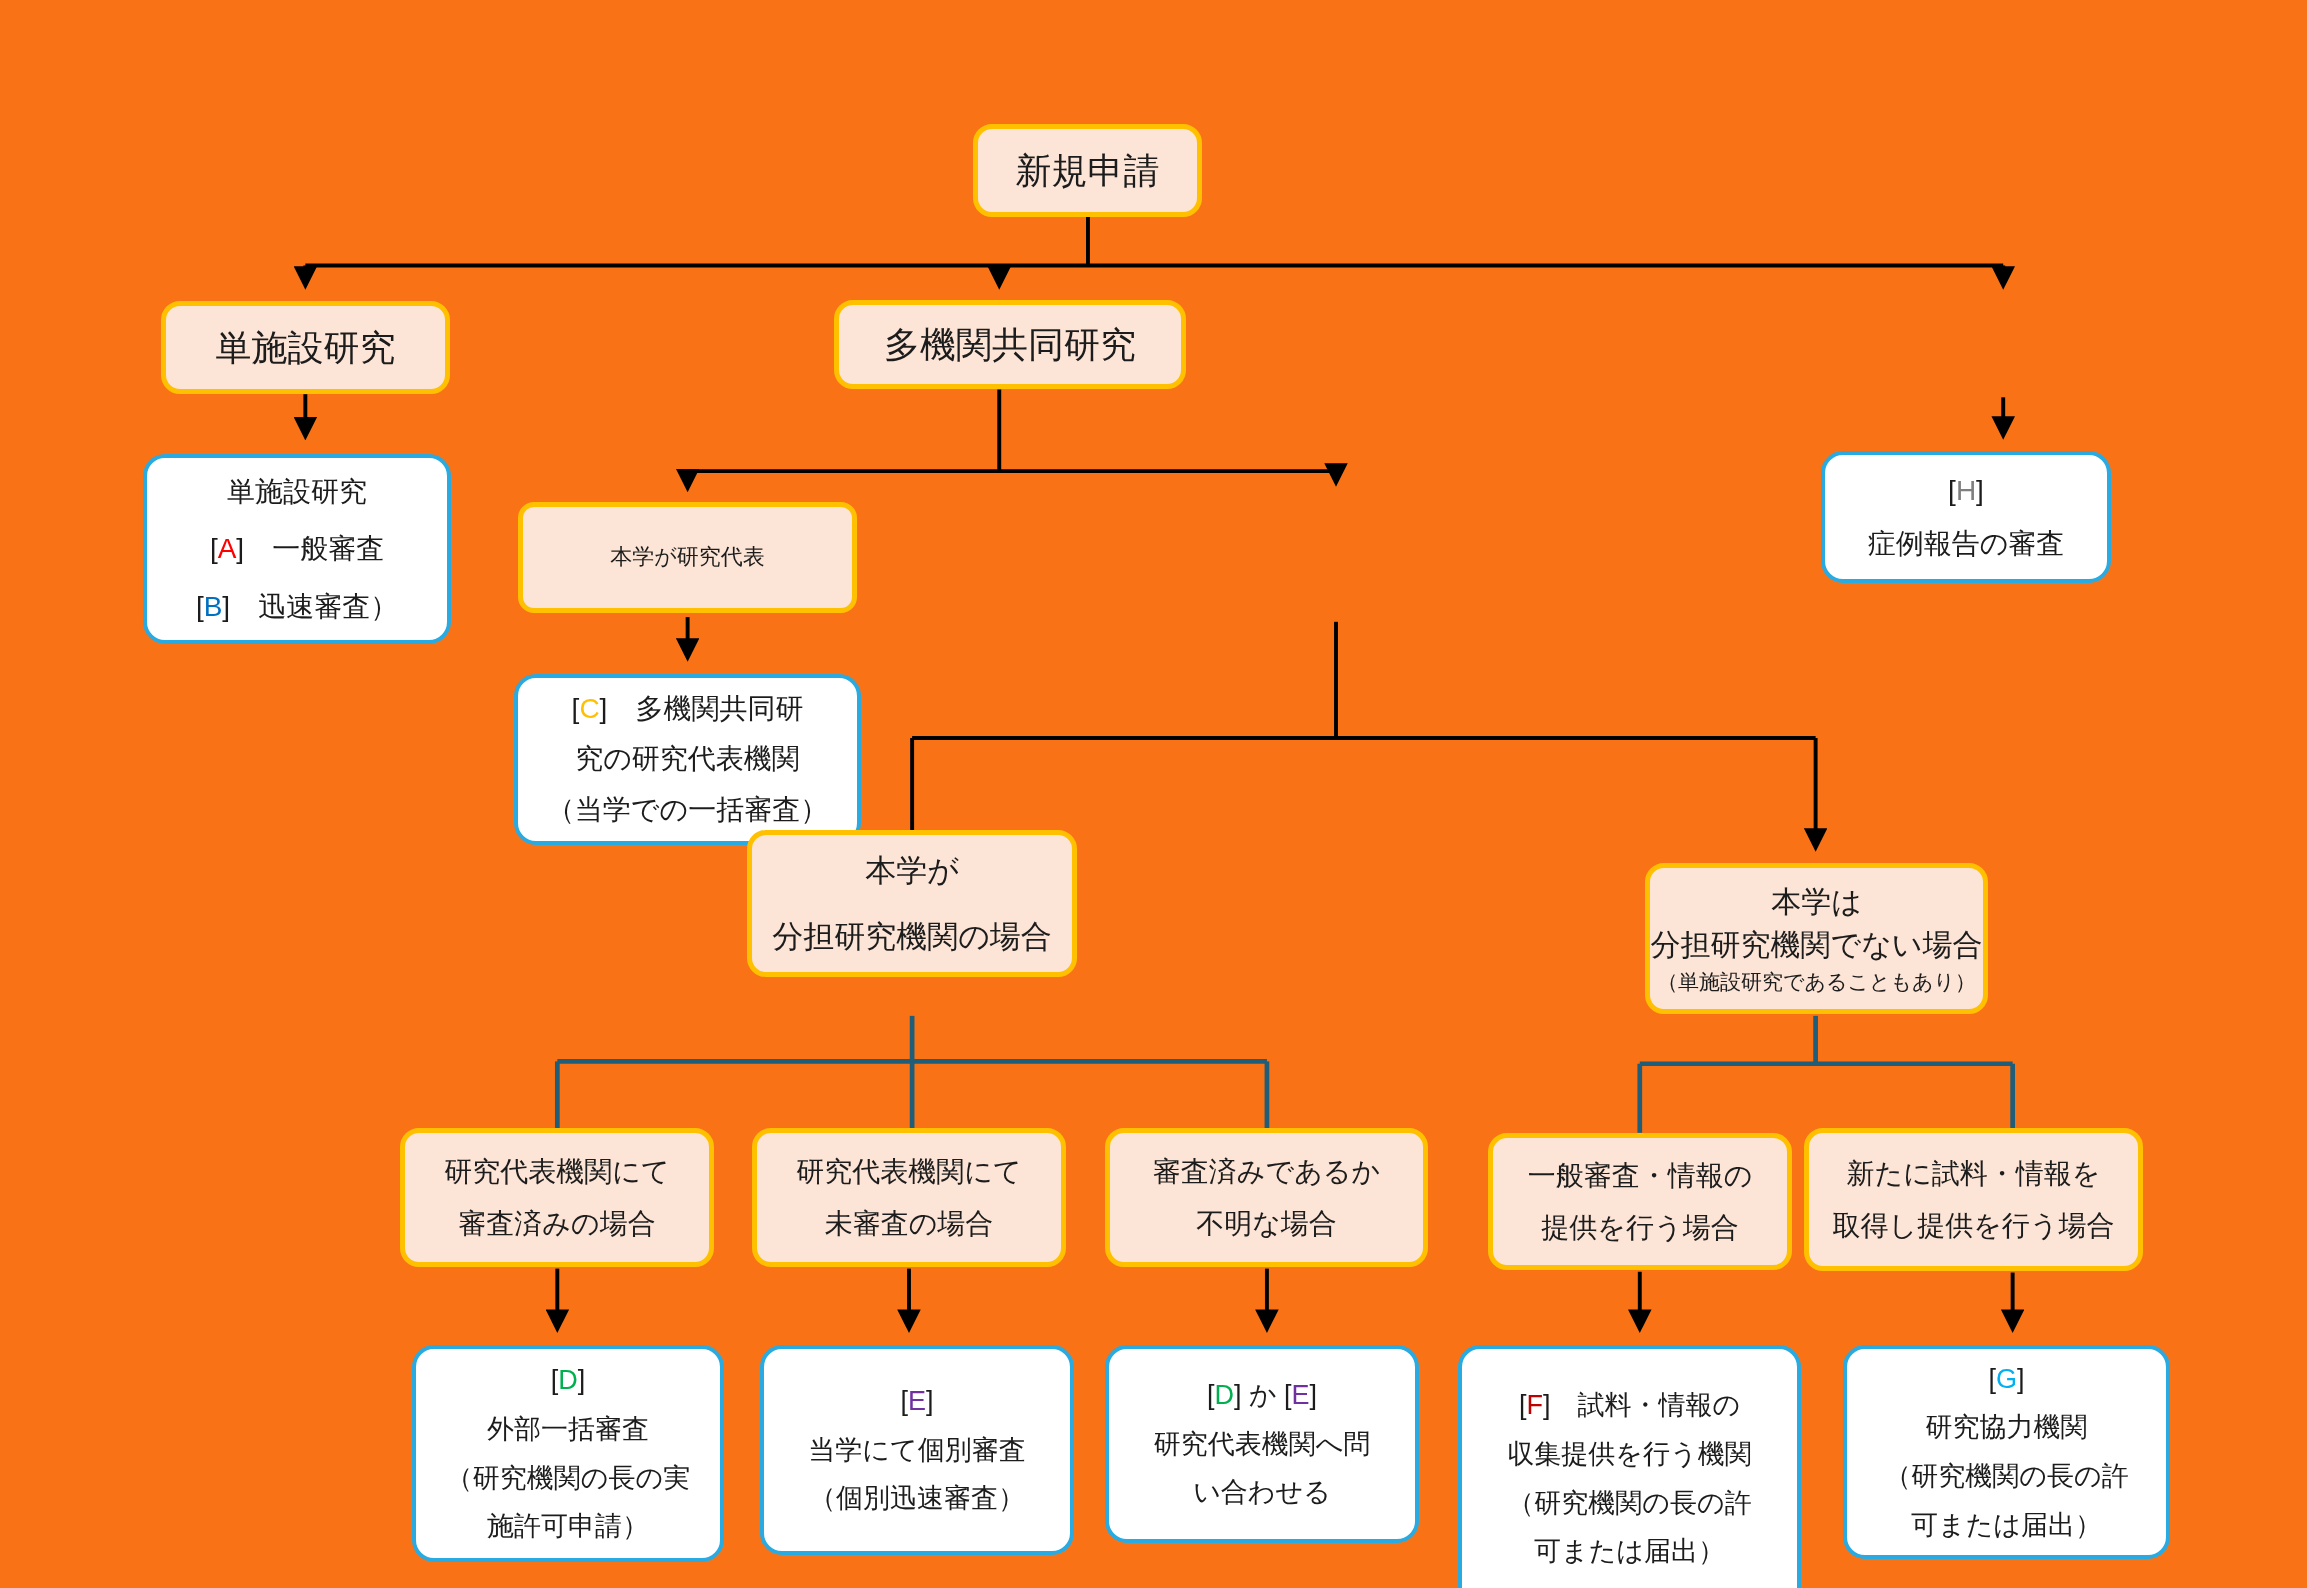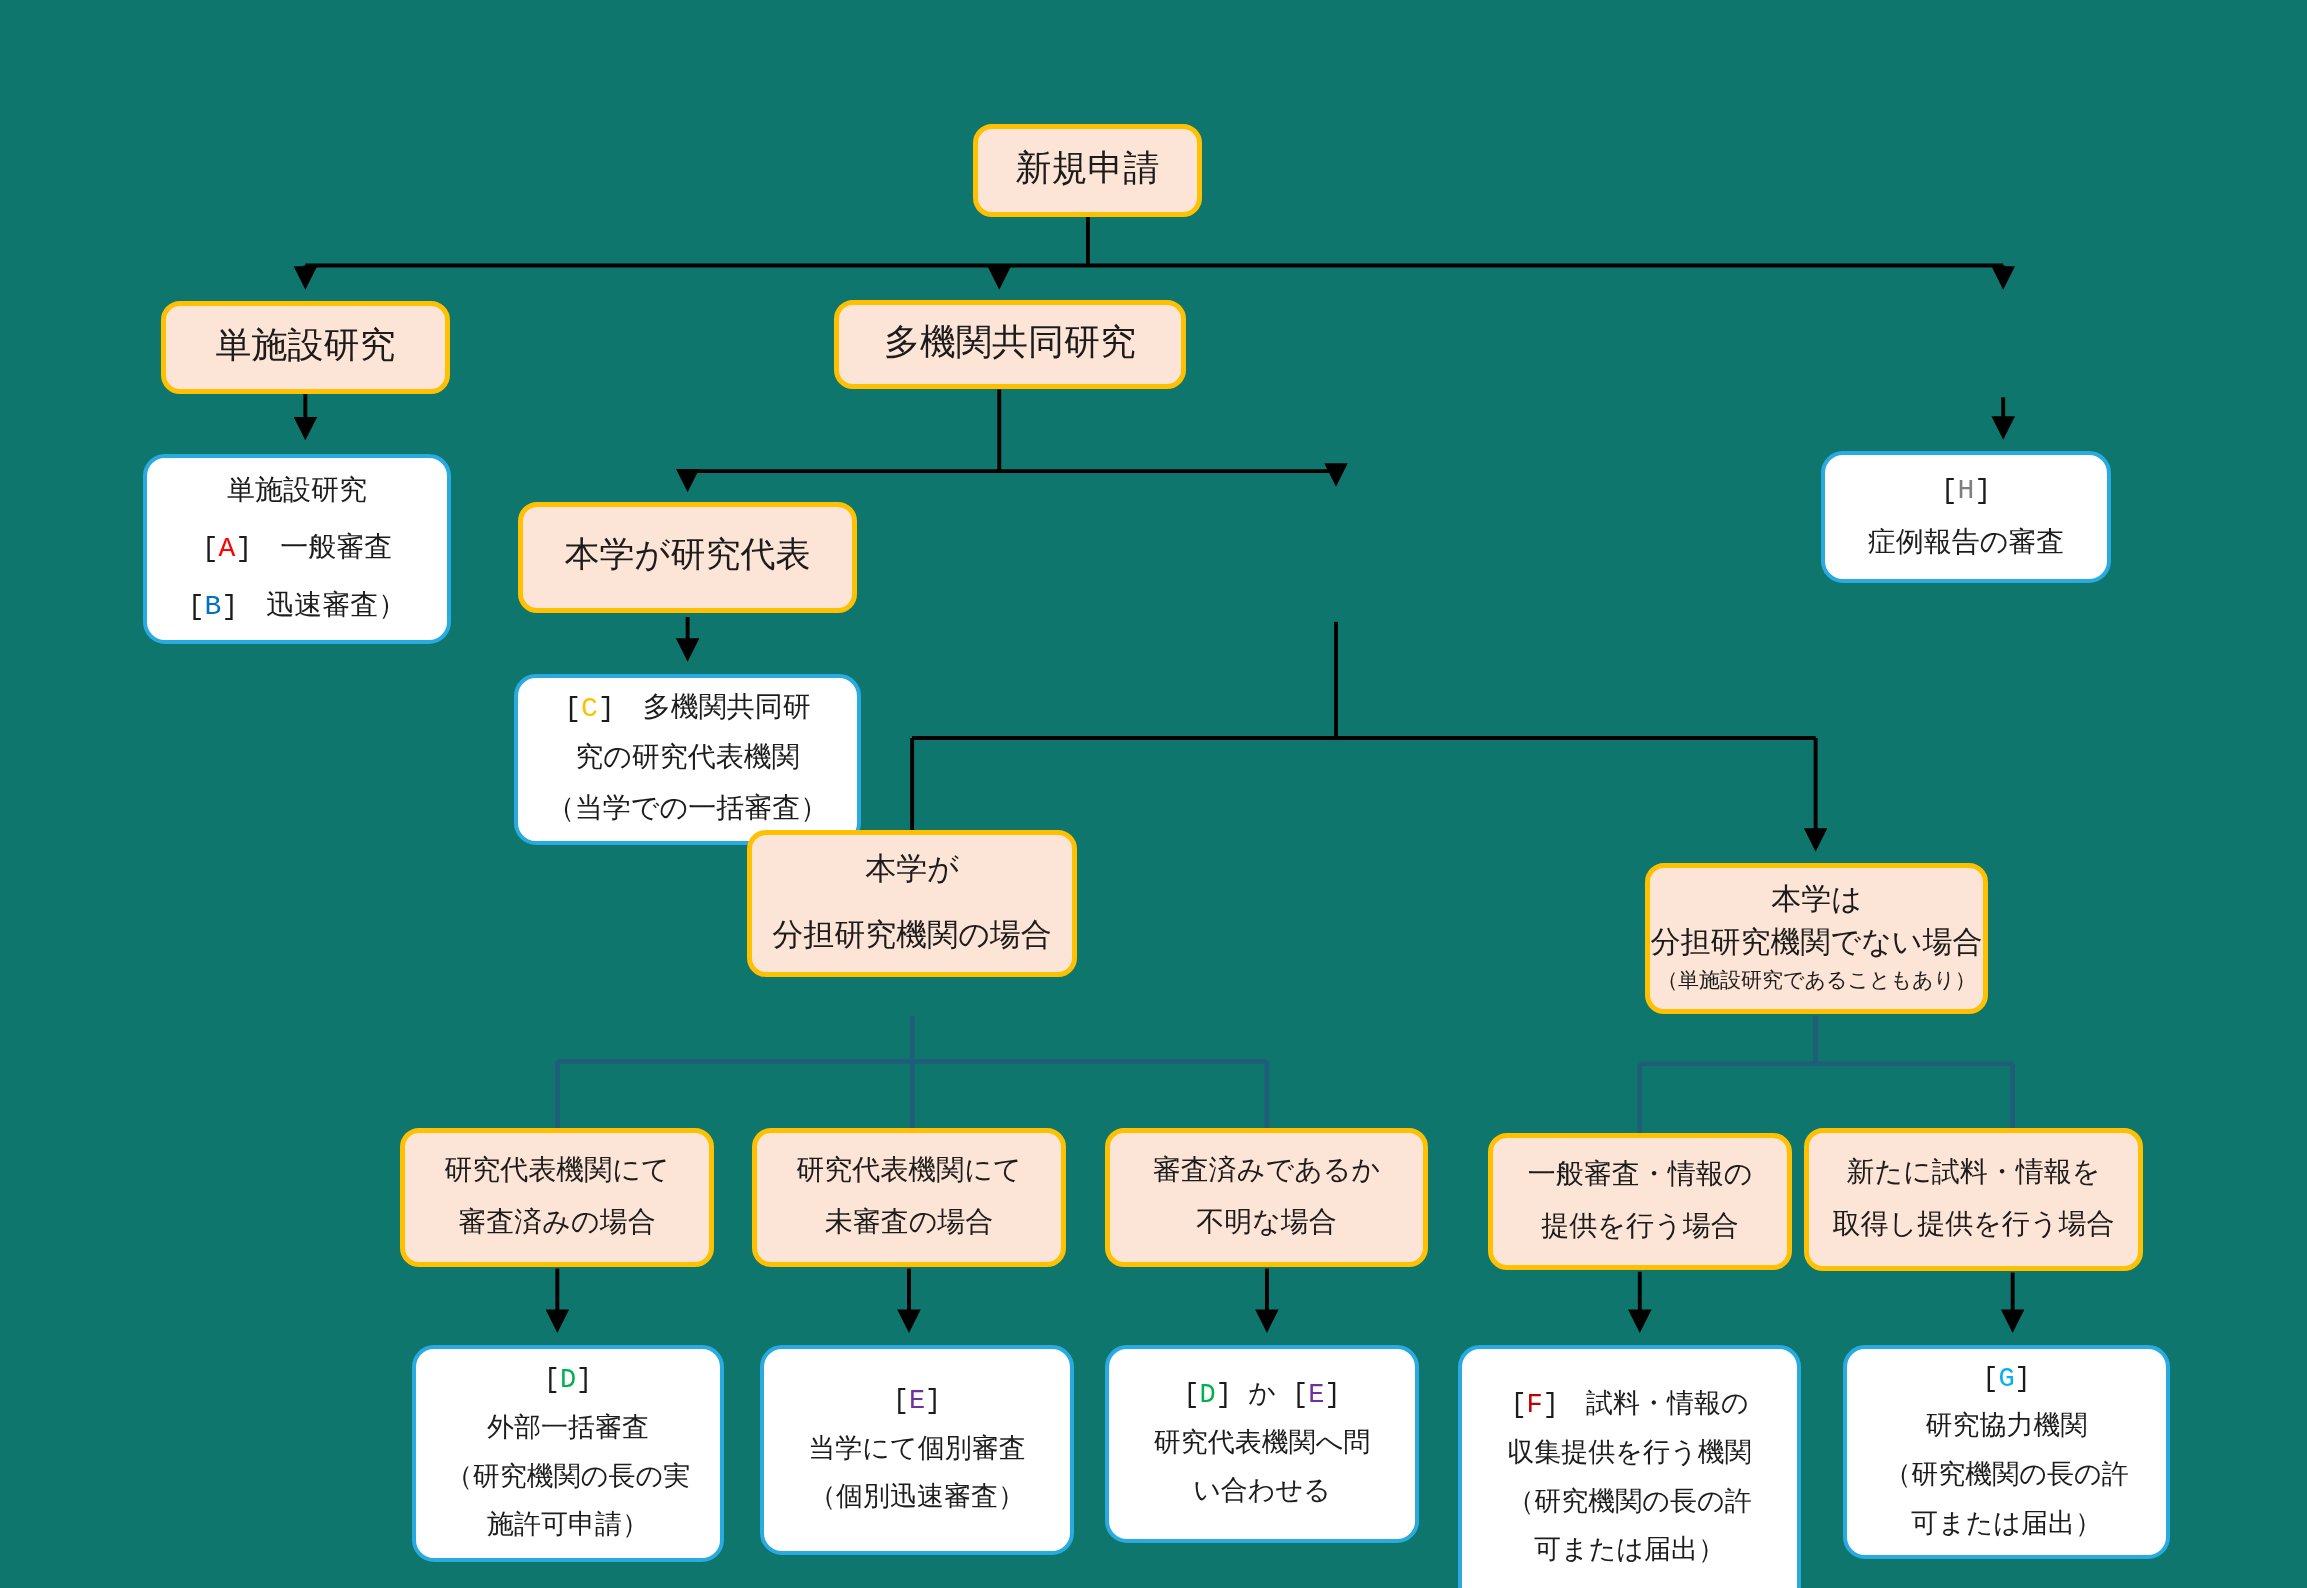--- a/index.html
+++ b/index.html
@@ -1,41 +1,41 @@
 <!DOCTYPE html>
 <html lang="ja" style="font-size:12.6px"><head>
 <meta charset="utf-8">
 <style>
   html,body{margin:0;padding:0;background:#cfcfcf;}
   .canvas{
     position:relative;
     width:2307px;height:1589px;
-    background:#0f766e;
+    background:#f97316;
     overflow:hidden;
-    font-family:Liberation Mono, monospace;
+    font-family:Liberation Sans, sans-serif;
     color:#1c1c1c;
   }
   svg.wires{position:absolute;left:0;top:0;width:2307px;height:1589px;}
   .node{
     position:absolute;box-sizing:border-box;
     display:flex;flex-direction:column;align-items:center;justify-content:center;
     text-align:center;
   }
   .orange{background:#fce4d6;border:5.5px solid #ffc000;border-radius:19px;}
   .blue{background:#ffffff;border:4.7px solid #29abe2;border-radius:22px;}
   .line{line-height:1.75;white-space:nowrap;}
   .line.small{font-size:21px;}
   
   #n-shinki        {left:973px;top:124px; width:229px;height:93px;font-size:36px;}
   #n-tanshisetsu   {left:161px; top:301px; width:289px;height:93px;font-size:36px;}
   #n-takikan       {left:834px;top:300px; width:352px;height:89px;font-size:36px;}
   #n-shorei        {left:1892px;top:301px; width:224px;height:93px;font-size:36px;}
   #n-ab            {left:143px; top:454px; width:308px;height:190px;font-size:28px;}
   #n-ab .line{line-height:2.05;}
-  #n-hongaku-daihyo{left:518px; top:502px; width:339px;height:111px;font-size:35px;}
+  #n-hongaku-daihyo{left:518px; top:502px; width:339px;height:111px;font-size:22px;border-radius:16px;}
   #n-takikan-daihyo{left:1167px;top:497px; width:338px;height:122px;font-size:35px;}
   #n-h             {left:1821px;top:451px; width:290px;height:132px;font-size:28px;}
   #n-h .line{line-height:1.9;}
   #n-c             {left:514px; top:674px; width:347px;height:171px;font-size:28px;}
   #n-c .line{line-height:1.8;}
   #n-bundan        {left:747px; top:830px;width:330px;height:147px;font-size:31px;}
   #n-bundan .line{line-height:2.1;}
   #n-notbundan     {left:1645px;top:863px;width:343px;height:151px;font-size:30px;}
   #n-notbundan .line{line-height:1.45;}
   #n-r5a           {left:400px; top:1128px;width:314px;height:139px;font-size:28px;}

